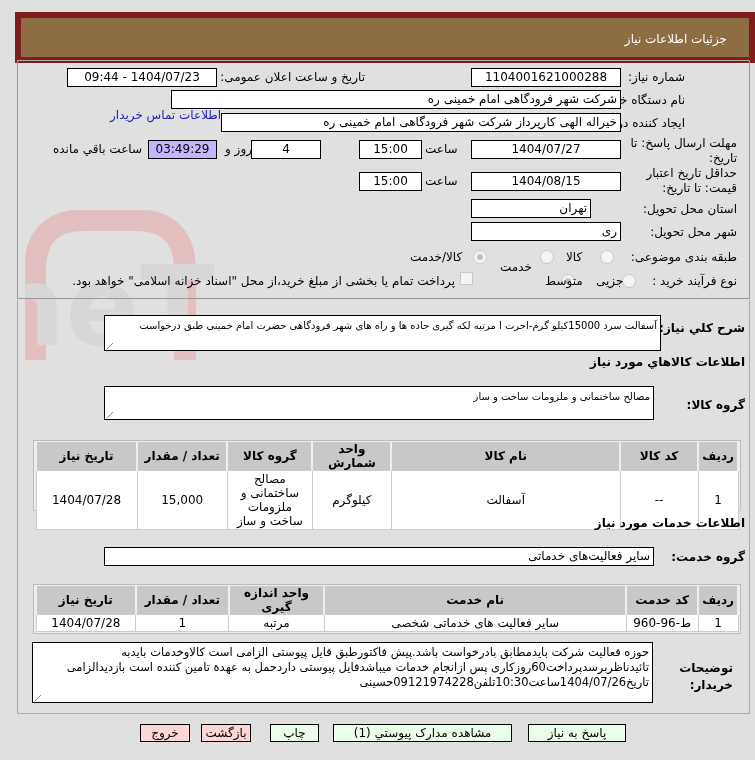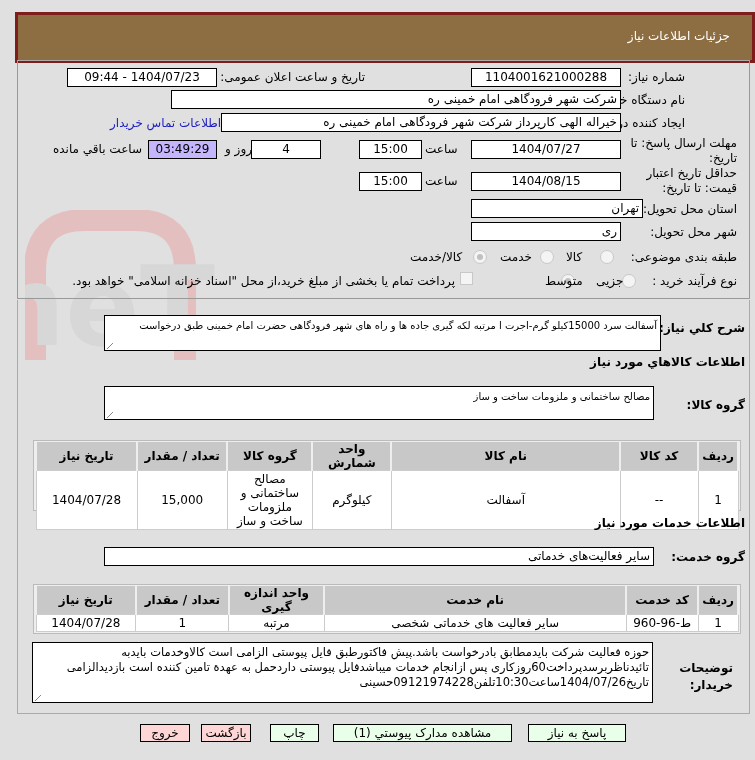--- a/index.html
+++ b/index.html
@@ -6,21 +6,21 @@
   html, body { margin: 0; padding: 0; }
   body {
     width: 755px; height: 760px; background: #e0e0e0;
     font-family: "DejaVu Sans", "Liberation Sans", sans-serif;
     font-size: 12px; color: #000; position: relative; overflow: hidden;
     direction: rtl;
   }
   .abs { position: absolute; }
   .titlebar {
     left: 15px; top: 12px; width: 740px; height: 51px;
-    background: #8d6d42; border: 3px solid #7f1d1d;
+    background: #8d6d42; border: 6px solid #7f1d1d;
   }
   .titlebar span { position: absolute; right: 22px; top: 14px; color: #fff; font-size: 12px; }
   .panel1 { left: 17px; top: 60px; width: 733px; height: 239px; border: 1px solid #999; border-top: 1px solid #aaa; }
   .panel2 { left: 17px; top: 300px; width: 733px; height: 414px; border: 1px solid #aaa; border-top: none; }
   .lbl { white-space: nowrap; font-size: 12px; }
   .box { background: #fff; border: 1px solid #000; height: 19px; line-height: 17px; font-size: 12px; text-align: center; white-space: nowrap; overflow: hidden; }
   .box.r { text-align: right; padding-right: 3px; }
   .box.yellow { background: #c4b5fd; }
   .link { color: #2020c0; }
   .radio { width: 14px; height: 14px; border-radius: 50%; border: 1px solid #c8c8c8; background: #f4f4f4; display: inline-block; }
@@ -55,46 +55,46 @@
 <span class="abs lbl" style="right:70px; top:70px;">شماره نیاز:</span>
 <div class="abs box" style="left:471px; top:68px; width:150px;">1104001621000288</div>
 <span class="abs lbl" style="right:390px; top:70px;">تاریخ و ساعت اعلان عمومی:</span>
 <div class="abs box" style="left:67px; top:68px; width:150px;">1404/07/23 - 09:44</div>
 
 <span class="abs lbl" style="right:70px; top:93px;">نام دستگاه خریدار:</span>
 <div class="abs box r" style="left:171px; top:90px; width:450px;">شرکت شهر فرودگاهی امام خمینی  ره</div>
 
 <span class="abs lbl" style="right:70px; top:116px;">ایجاد کننده درخواست:</span>
 <div class="abs box r" style="left:221px; top:113px; width:400px;">خیراله الهی کارپرداز شرکت شهر فرودگاهی امام خمینی  ره</div>
-<span class="abs lbl link" style="left:110px; top:116px;">اطلاعات تماس خریدار</span>
+<span class="abs lbl link" style="left:110px; top:108px;">اطلاعات تماس خریدار</span>
 
 <span class="abs lbl" style="right:18px; top:136px; width:110px; white-space:normal; line-height:15px;">مهلت ارسال پاسخ: تا تاریخ:</span>
 <div class="abs box" style="left:471px; top:140px; width:150px;">1404/07/27</div>
 <span class="abs lbl" style="left:425px; top:142px;">ساعت</span>
 <div class="abs box" style="left:359px; top:140px; width:63px;">15:00</div>
 <div class="abs box" style="left:251px; top:140px; width:70px;">4</div>
 <span class="abs lbl" style="left:225px; top:142px;">روز و</span>
 <div class="abs box yellow" style="left:148px; top:140px; width:69px;">03:49:29</div>
 <span class="abs lbl" style="left:53px; top:142px;">ساعت باقي مانده</span>
 
 <span class="abs lbl" style="right:18px; top:166px; width:110px; white-space:normal; line-height:15px;">حداقل تاریخ اعتبار قیمت: تا تاریخ:</span>
 <div class="abs box" style="left:471px; top:172px; width:150px;">1404/08/15</div>
 <span class="abs lbl" style="left:425px; top:174px;">ساعت</span>
 <div class="abs box" style="left:359px; top:172px; width:63px;">15:00</div>
 
 <span class="abs lbl" style="right:18px; top:202px;">استان محل تحویل:</span>
-<div class="abs box r" style="left:471px; top:199px; width:172px;">تهران</div>
+<div class="abs box r" style="left:471px; top:199px; width:120px;">تهران</div>
 <span class="abs lbl" style="right:18px; top:225px;">شهر محل تحویل:</span>
 <div class="abs box r" style="left:471px; top:222px; width:150px;">ری</div>
 
 <span class="abs lbl" style="right:18px; top:250px;">طبقه بندی موضوعی:</span>
 <span class="abs radio" style="left:600px; top:250px;"></span>
 <span class="abs lbl" style="left:566px; top:250px;">کالا</span>
 <span class="abs radio" style="left:540px; top:250px;"></span>
-<span class="abs lbl" style="left:500px; top:250px;">خدمت</span>
+<span class="abs lbl" style="left:500px; top:260px;">خدمت</span>
 <span class="abs radio checked" style="left:473px; top:250px;"></span>
 <span class="abs lbl" style="left:410px; top:250px;">کالا/خدمت</span>
 
 <span class="abs lbl" style="right:18px; top:274px;">نوع فرآیند خرید :</span>
 <span class="abs radio" style="left:622px; top:274px;"></span>
 <span class="abs lbl" style="left:588px; top:274px;margin-left:8px;">جزیی</span>
 <span class="abs radio checked" style="left:561px; top:274px;"></span>
 <span class="abs lbl" style="left:512px; top:274px;margin-left:33px;">متوسط</span>
 <span class="abs check" style="left:460px; top:272px;"></span>
 <span class="abs lbl" style="right:300px; top:274px;">پرداخت تمام یا بخشی از مبلغ خرید،از محل "اسناد خزانه اسلامی" خواهد بود.</span>

